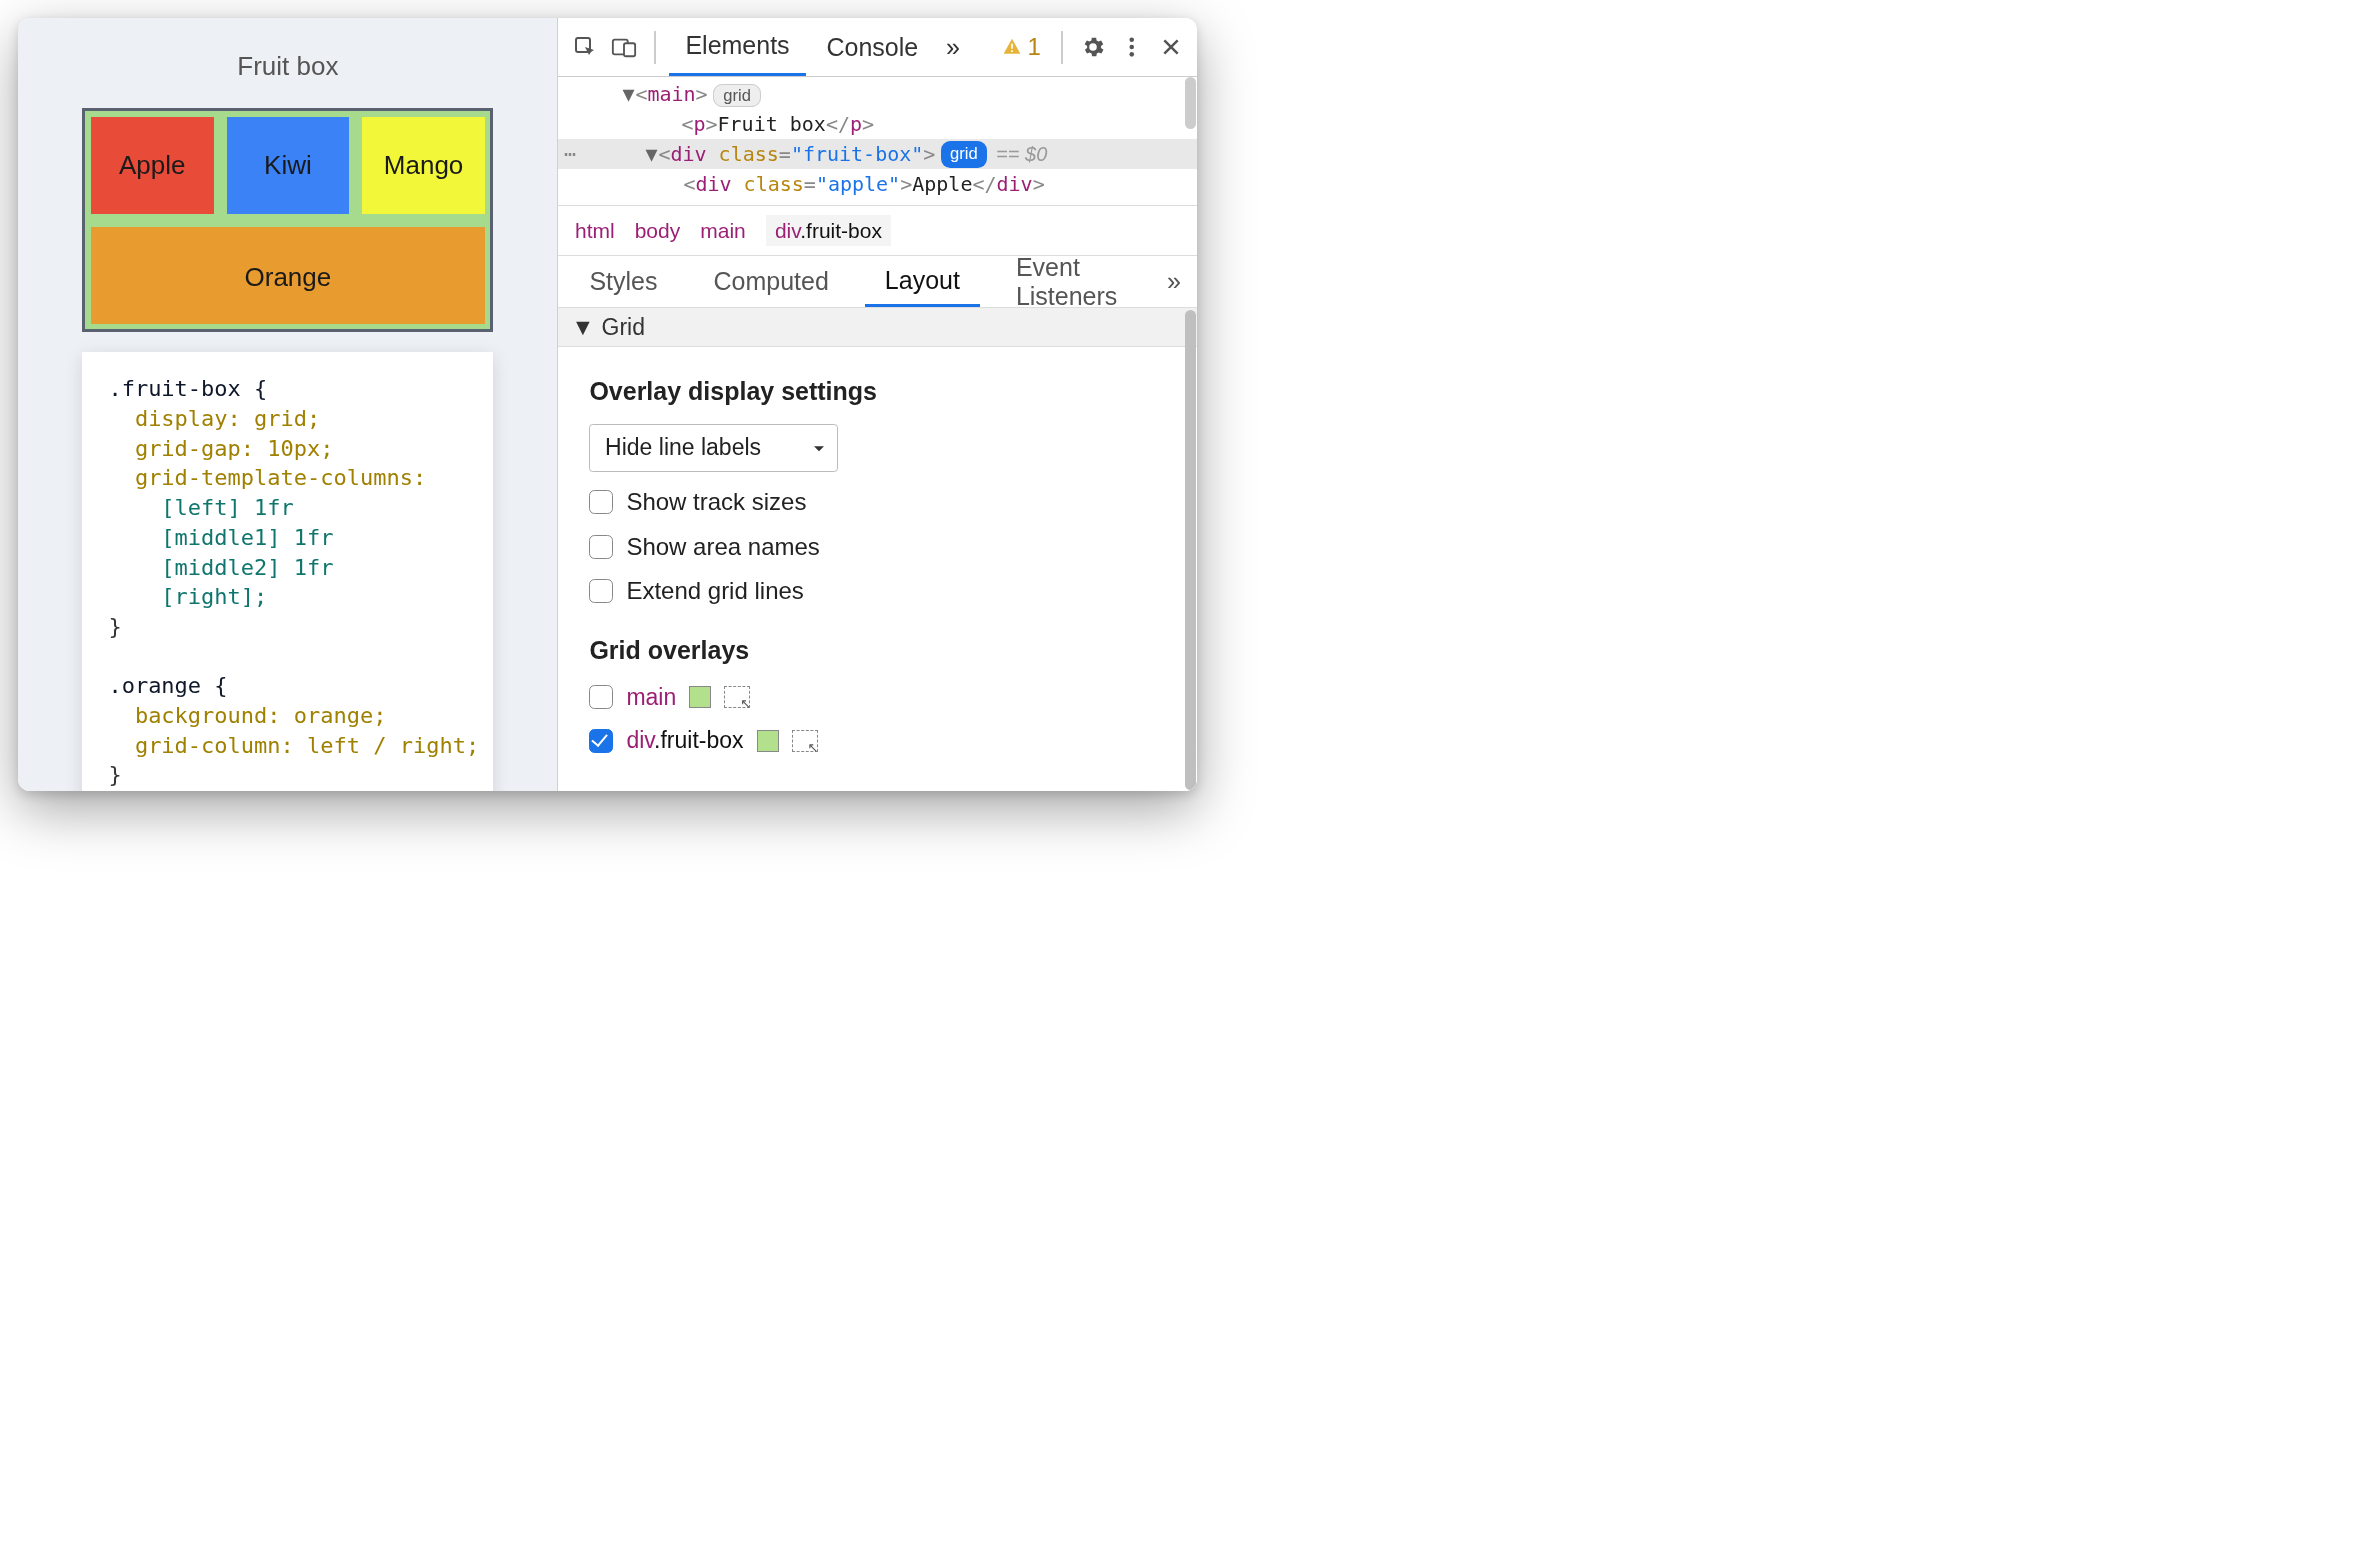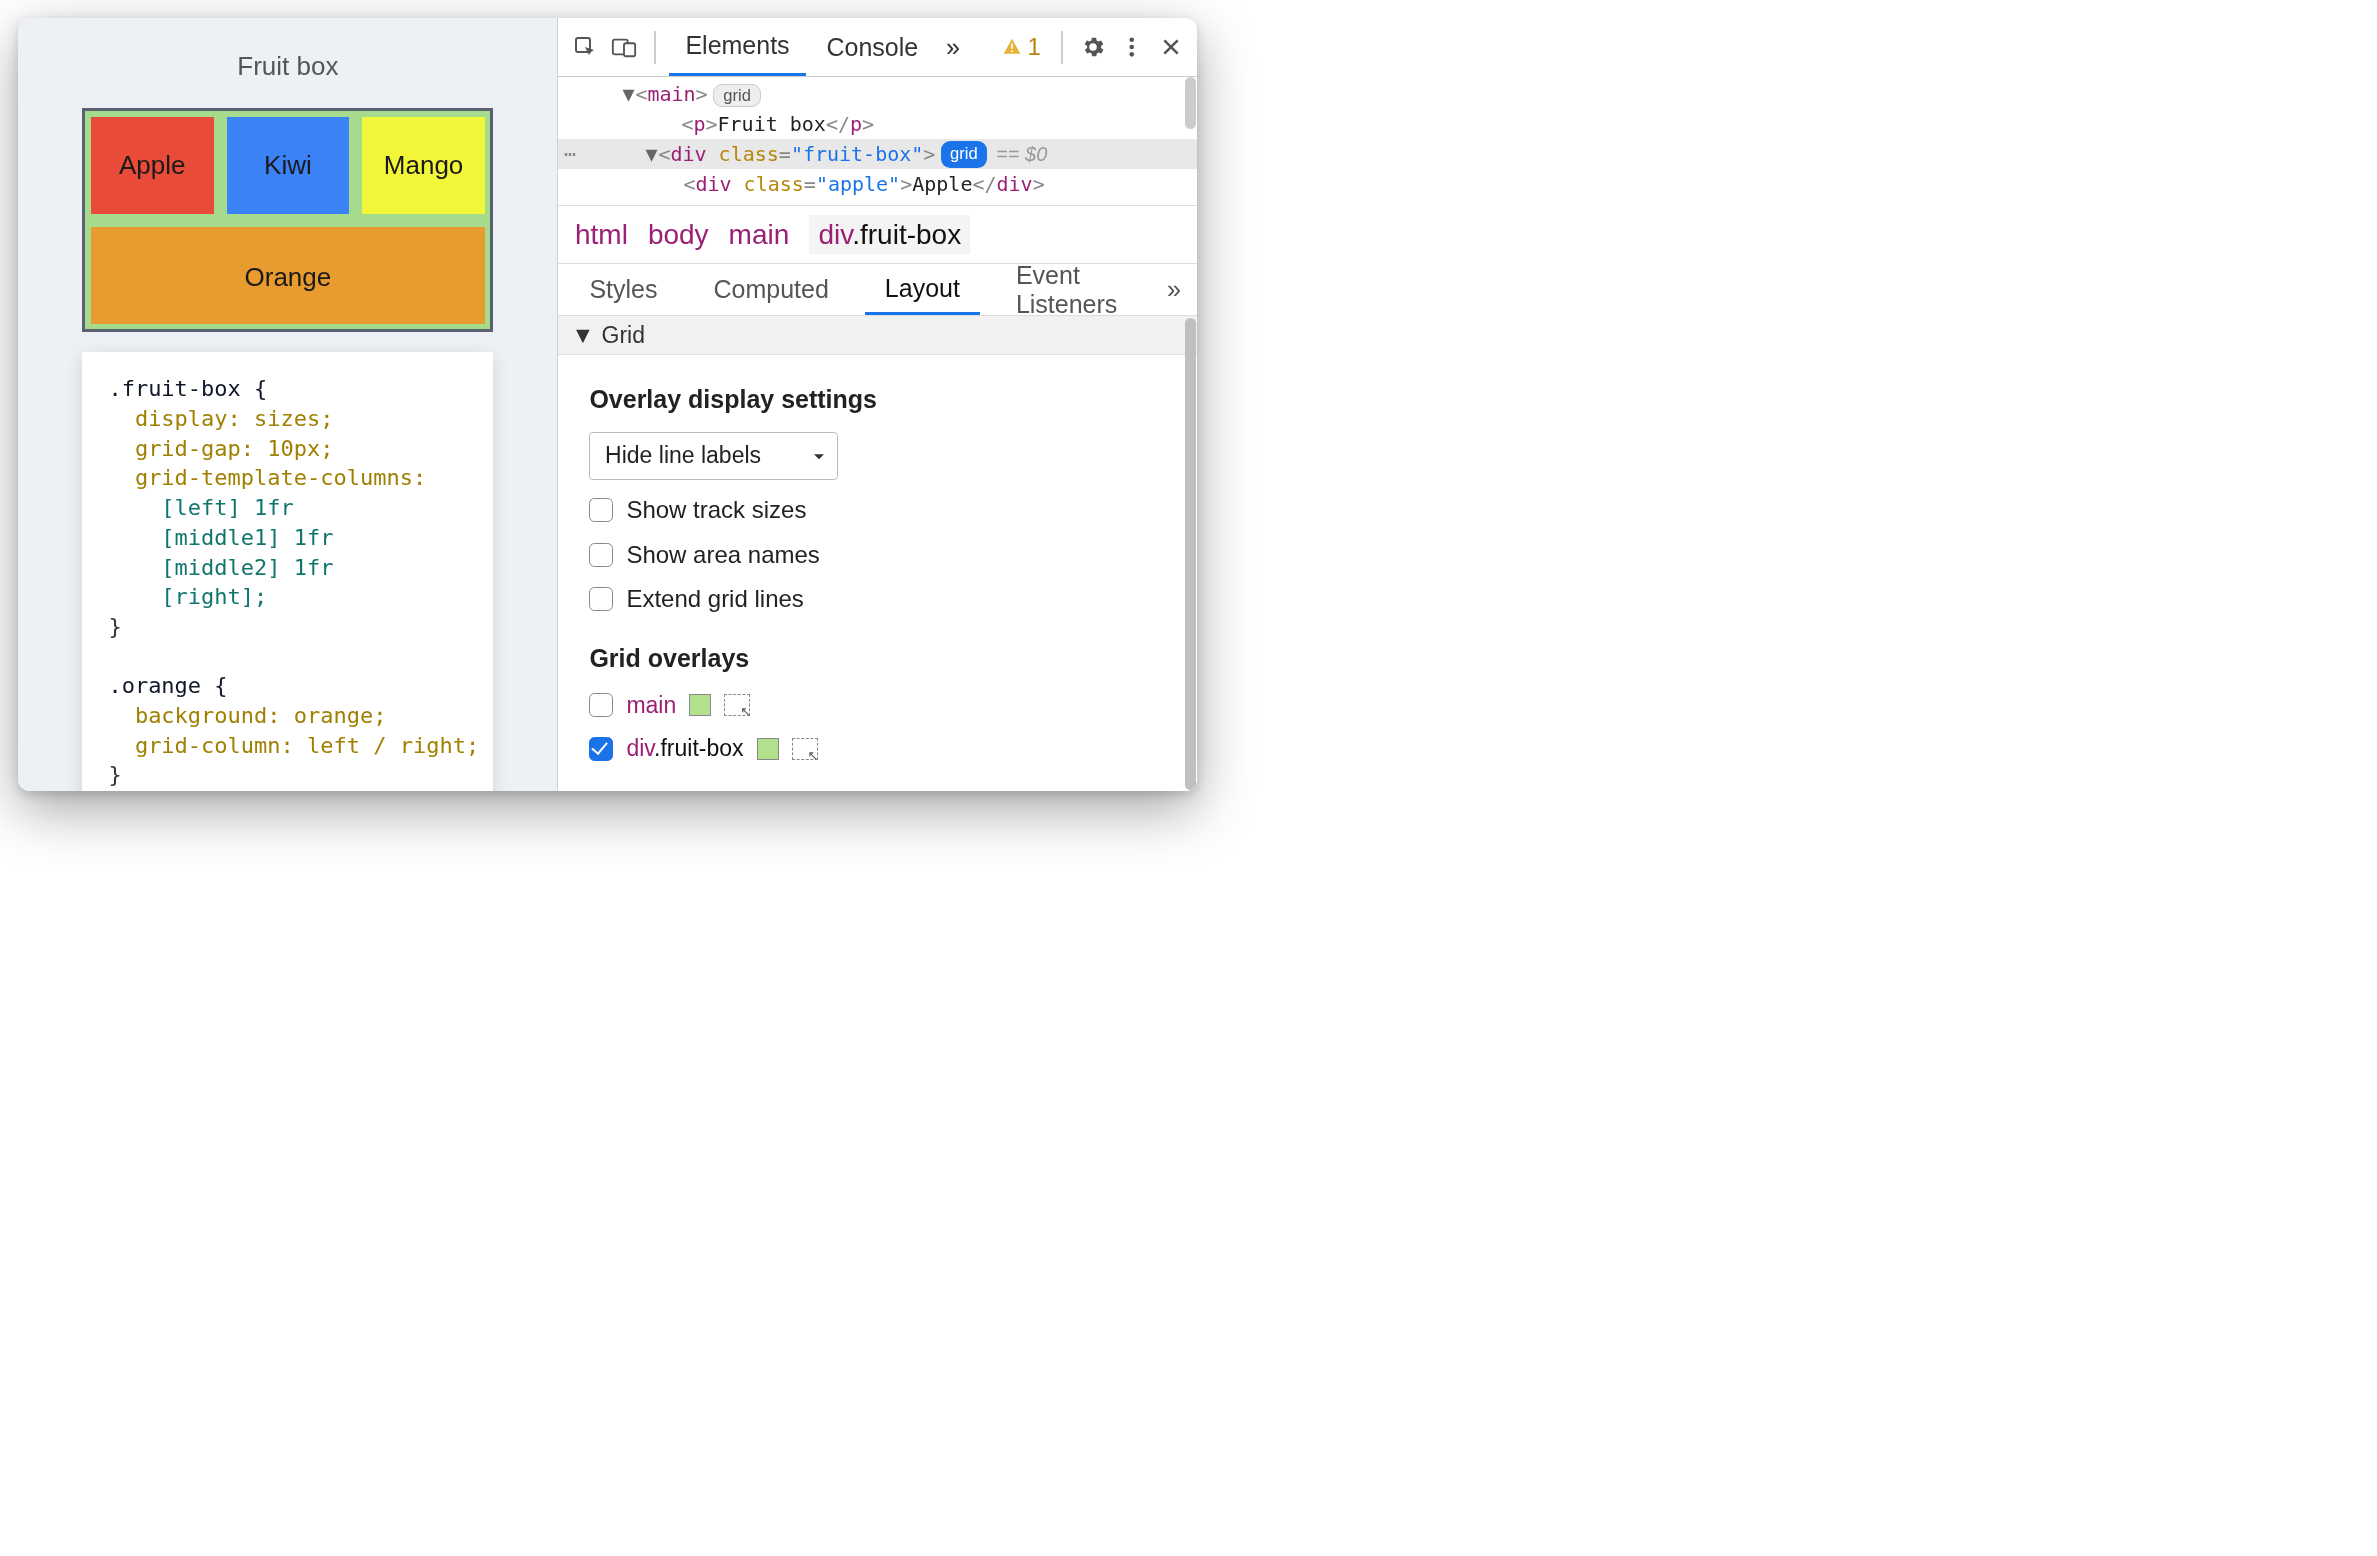--- a/index.html
+++ b/index.html
@@ -127,21 +127,21 @@
   .pill  { font-family:-apple-system,sans-serif; font-size:16.6px; background:#eee; color:#555; border-radius:9.2px; padding:0.9px 9.2px; margin-left:5.5px; border:0.9px solid #ccc;}
   .pill-grid-blue{ font-family:-apple-system,sans-serif; font-size:16.6px; background:#1a73e8; color:#fff; border-radius:9.2px; padding:0.9px 9.2px; margin-left:5.5px;}
   .eq0 { color:#999; font-style:italic; margin-left:9.2px; font-family:-apple-system,sans-serif;}
   .arrow { color:#666; display:inline-block; width:13px;}
 
   
   .crumbs {
     display:flex; gap: 20px; align-items:center;
     padding: 9.2px 16.6px;
     border-bottom: 1.8px solid #ddd;
-    color:#9b1f74; font-size:28px;
+    color:#9b1f74; font-size:21px;
   }
   .crumb.active { background:#f4f4f4; color:#333; padding:3.7px 9.2px;}
   .crumb-sub { color:#111;}
 
   
   .subtabs {
     display:flex; align-items:center; gap:16px;
     padding: 0 11px;
     height:52px;
     border-bottom: 1.8px solid #ddd;
@@ -204,21 +204,21 @@
           </div>
         <div class="fruit mango">
             <span>Mango</span>
           </div>
         <div class="fruit orange">
             <span>Orange</span>
           </div>
       </div>
     </div>
     <div class="code-card"><span class="selClass">.fruit-box {</span>
-<span class="prop">  display: sizes;</span>
+<span class="prop">  display: grid;</span>
 <span class="prop">  grid-gap: 10px;</span>
 <span class="prop">  grid-template-columns:</span>
 <span class="val">    [left] 1fr</span>
 <span class="val">    [middle1] 1fr</span>
 <span class="val">    [middle2] 1fr</span>
 <span class="val">    [right];</span>
 <span class="punct">}</span>
 <span></span>
 <span class="selClass">.orange {</span>
 <span class="prop">  background: orange;</span>

